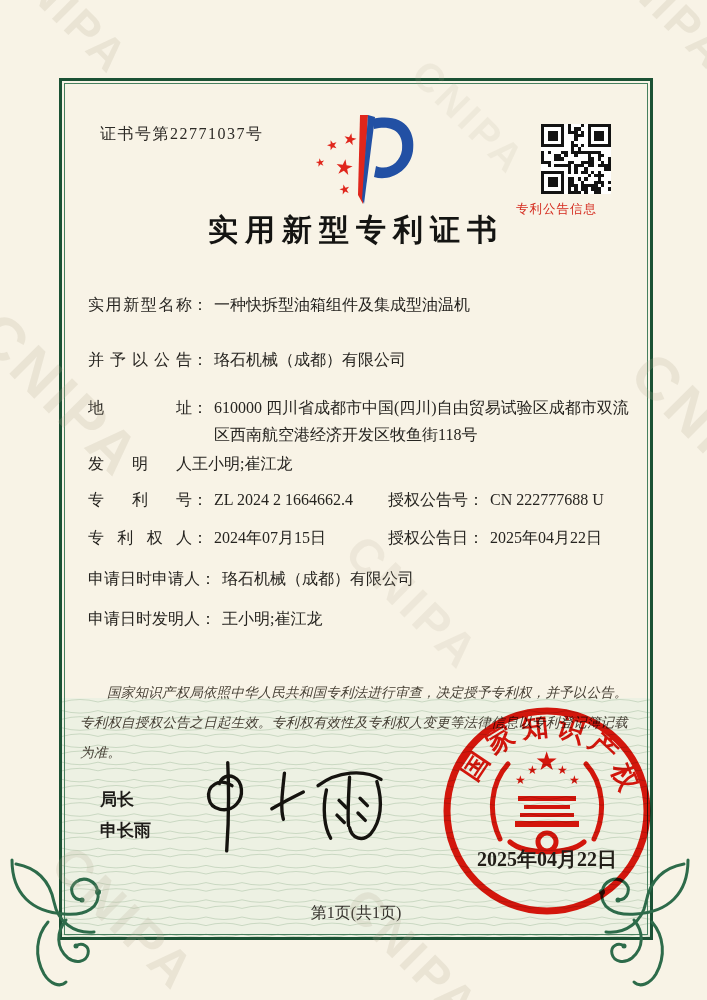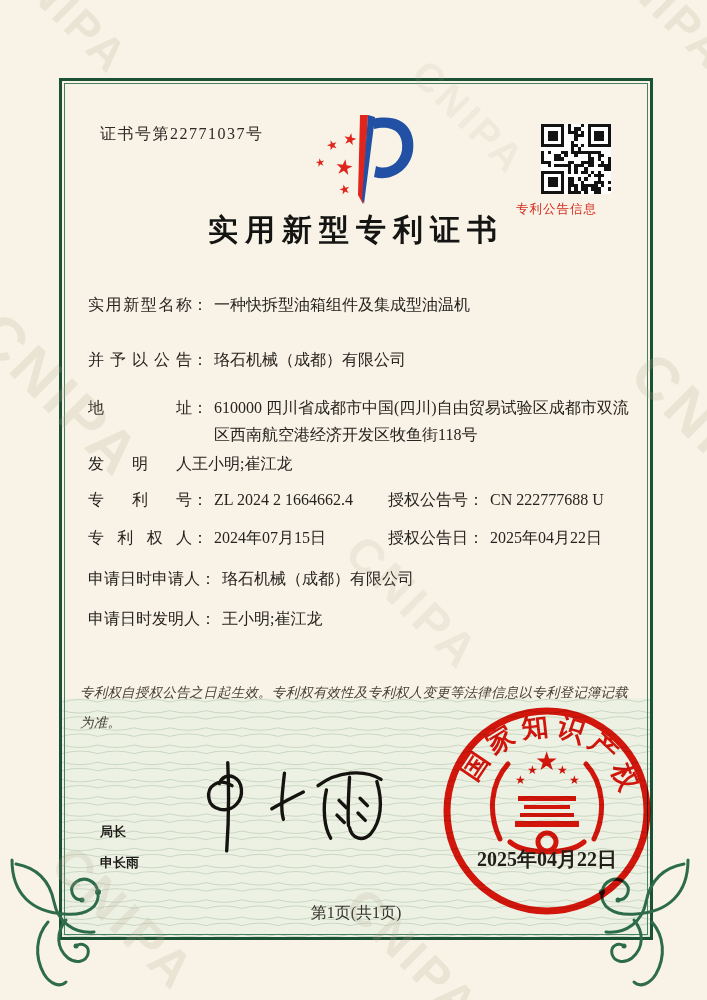--- a/index.html
+++ b/index.html
@@ -65,21 +65,21 @@
   .r-originv{top:605px;}
   .pair-right{left:388px;}
   
   .statement{
     position:absolute; left:80px; top:678px; width:556px; z-index:4;
     font-size:13.5px; line-height:30px; color:#464035; font-style:italic; letter-spacing:.2px;
   }
   .statement .l1{text-indent:2em;}
   
   .sig-block{position:absolute; left:100px; top:784px; z-index:4;
-    font-family:"Liberation Sans", sans-serif; font-weight:bold; font-size:13px; color:#1d1b18; line-height:31px;margin-top:32px;}
+    font-family:"Liberation Sans", sans-serif; font-weight:bold; font-size:17px; color:#1d1b18; line-height:31px;}
   .autograph{position:absolute; left:196px; top:750px; z-index:4;}
   .autograph path{fill:none; stroke:#15130f; stroke-width:3.2; stroke-linecap:round; stroke-linejoin:round;}
   
   .seal{position:absolute; left:440px; top:704px; z-index:5; mix-blend-mode:multiply;}
   .seal .ring{fill:none; stroke:#e3170d; stroke-width:7;}
   .seal .emblem{fill:#e3170d;}
   .seal .emblem-line{fill:none; stroke:#e3170d; stroke-width:5; stroke-linecap:round;}
   .seal .ring-text{fill:#e3170d; font-size:27px; font-weight:bold; letter-spacing:6px; font-family:"Liberation Serif", serif;}
   .seal .seal-date{fill:#25201c; font-size:20px; font-weight:bold; font-family:"Liberation Serif", serif;}
   
@@ -353,20 +353,21 @@
       <span class="colon">：</span>
     <span class="val">珞石机械（成都）有限公司</span>
   </div>
   <div class="row r-originv">
     <span class="lab7">申请日时发明人</span>
       <span class="colon">：</span>
     <span class="val">王小明;崔江龙</span>
   </div>
 
   <div class="statement">
+    <div class="l1">国家知识产权局依照中华人民共和国专利法进行审查，决定授予专利权，并予以公告。</div>
     <div class="l2">专利权自授权公告之日起生效。专利权有效性及专利权人变更等法律信息以专利登记簿记载为准。</div>
   </div>
 
   <div class="sig-block">
     <div>局长</div>
     <div>申长雨</div>
   </div>
   <svg class="autograph" width="200" height="105" viewBox="0 0 190 100">
     <path d="M34,34 C22,26 10,34 12,46 C14,58 30,60 38,52 C46,44 44,30 36,26 C30,23 24,26 22,32"></path>
     <path d="M30,12 C31,34 31,68 29,96"></path>

